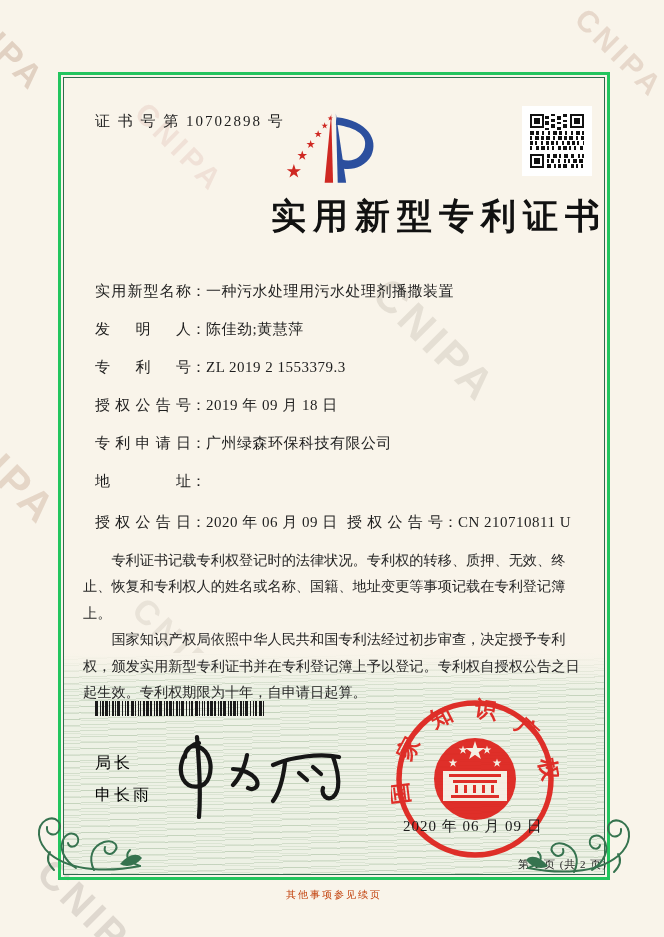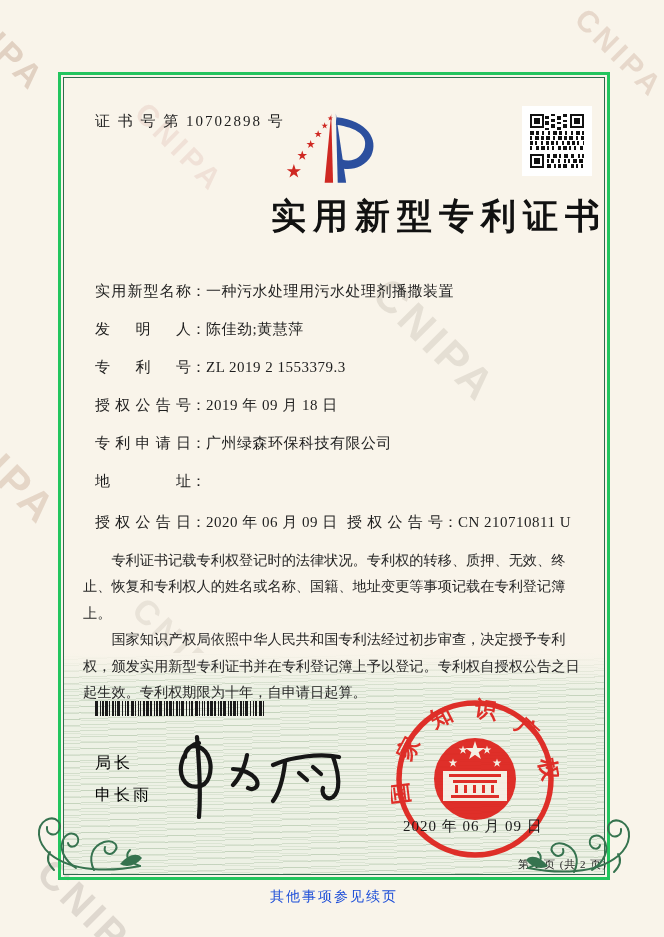--- a/index.html
+++ b/index.html
@@ -66,21 +66,21 @@
   .signature{position:absolute;left:100px;top:658px;}
   .seal{position:absolute;left:330px;top:620px;z-index:2;}
   .seal-date{position:absolute;left:342px;top:742px;z-index:3;font-size:15px;letter-spacing:1px;color:#1c1c1c;}
   .page-num{position:absolute;left:0;top:782px;width:100%;text-align:right;font-size:11px;color:#1e1e1e;letter-spacing:1px;}
   .flourish{position:absolute;z-index:4;}
   .flourish-left{left:-37px;top:705px;}
   .flourish-right{left:465px;top:707px;transform:scaleX(-1);}
   
   .footer-note{
     position:absolute;left:58px;top:888px;width:552px;text-align:center;
-    font-size:14px;color:#1d4ed8;letter-spacing:2px;z-index:1;
+    font-size:10px;color:#c2410c;letter-spacing:2px;z-index:1;
   }
 </style>
 </head>
 <body>
 
 <span class="wm wm-a">CNIPA</span>
 <span class="wm wm-b">CNIPA</span>
 <span class="wm wm-c">CNIPA</span>
 <span class="wm wm-d">CNIPA</span>
 <span class="wm wm-e">CNIPA</span>

